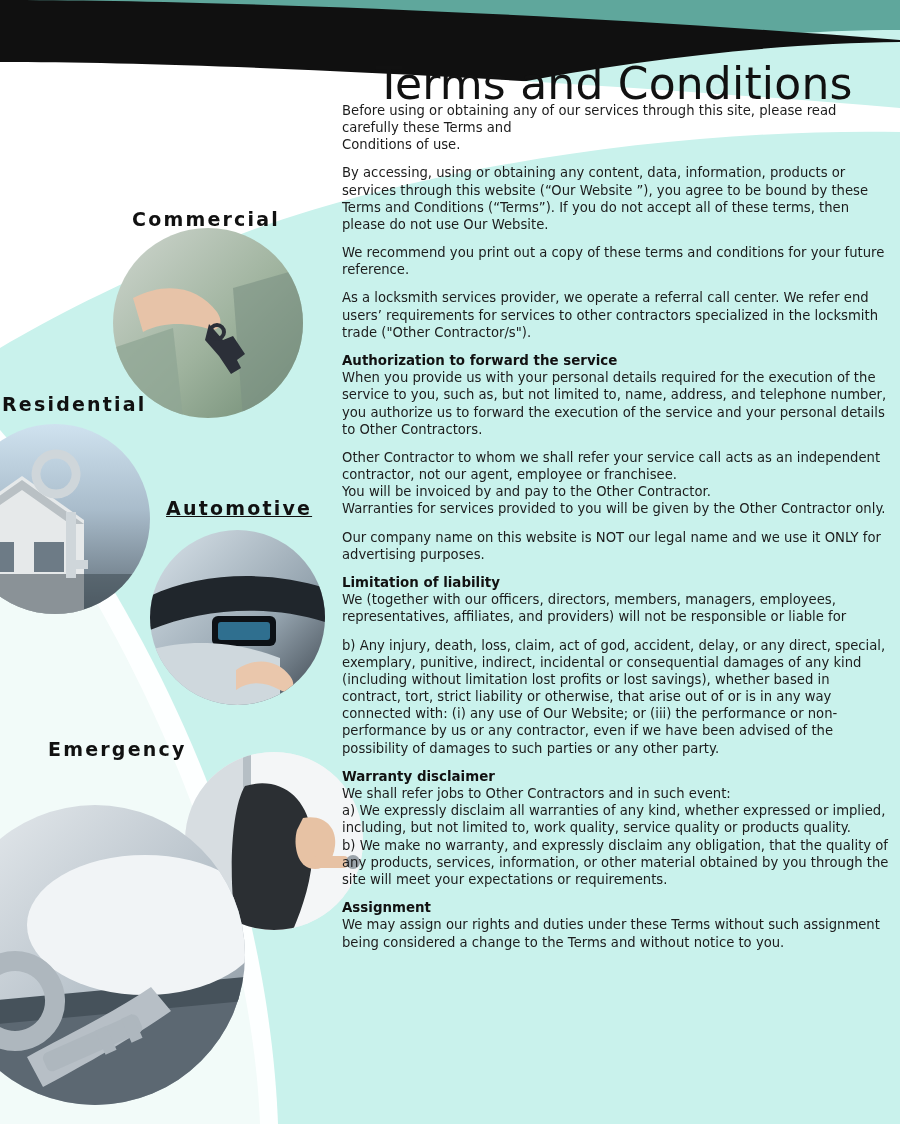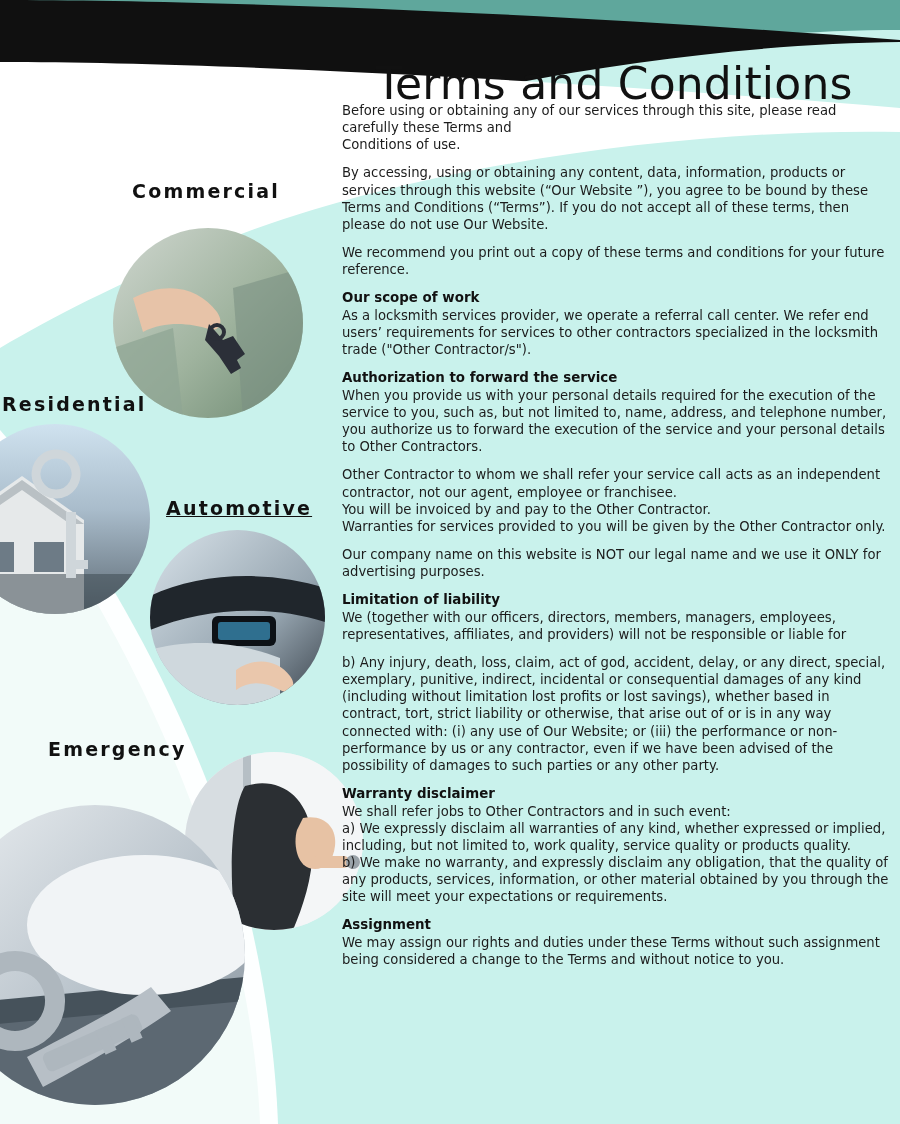--- a/index.html
+++ b/index.html
@@ -65,21 +65,21 @@
 
   
   .cat-label {
     position: absolute;
     font-family: "DejaVu Sans", sans-serif;
     font-weight: bold;
     font-size: 19px;
     letter-spacing: 2.2px;
     color: #111;
   }
-  .cat-commercial { left: 132px; top: 180px; }
+  .cat-commercial { left: 132px; top: 208px; }
   .cat-residential { left: 2px;  top: 393px; }
   .cat-automotive { left: 166px; top: 497px; text-decoration: underline; }
   .cat-emergency  { left: 48px;  top: 738px; }
 
   
   .photo {
     position: absolute;
     border-radius: 50%;
     overflow: hidden;
   }
@@ -220,21 +220,20 @@
 
   <div class="block">
     <p class="para">By accessing, using or obtaining any content, data, information, products or services through this website (“Our Website ”), you agree to be bound by these Terms and Conditions (“Terms”). If you do not accept all of these terms, then please do not use Our Website.</p>
   </div>
 
   <div class="block">
     <p class="para">We recommend you print out a copy of these terms and conditions for your future reference.</p>
   </div>
 
   <div class="block">
-    <div class="heading">Our scope of work</div>
     <p class="para">As a locksmith services provider, we operate a referral call center. We refer end users’ requirements for services to other contractors specialized in the locksmith trade ("Other Contractor/s").</p>
   </div>
 
   <div class="block">
     <div class="heading">Authorization to forward the service</div>
     <p class="para">When you provide us with your personal details required for the execution of the service to you, such as, but not limited to, name, address, and telephone number, you authorize us to forward the execution of the service and your personal details to Other Contractors.</p>
   </div>
 
   <div class="block">
     <p class="para">Other Contractor to whom we shall refer your service call acts as an independent contractor, not our agent, employee or franchisee.

